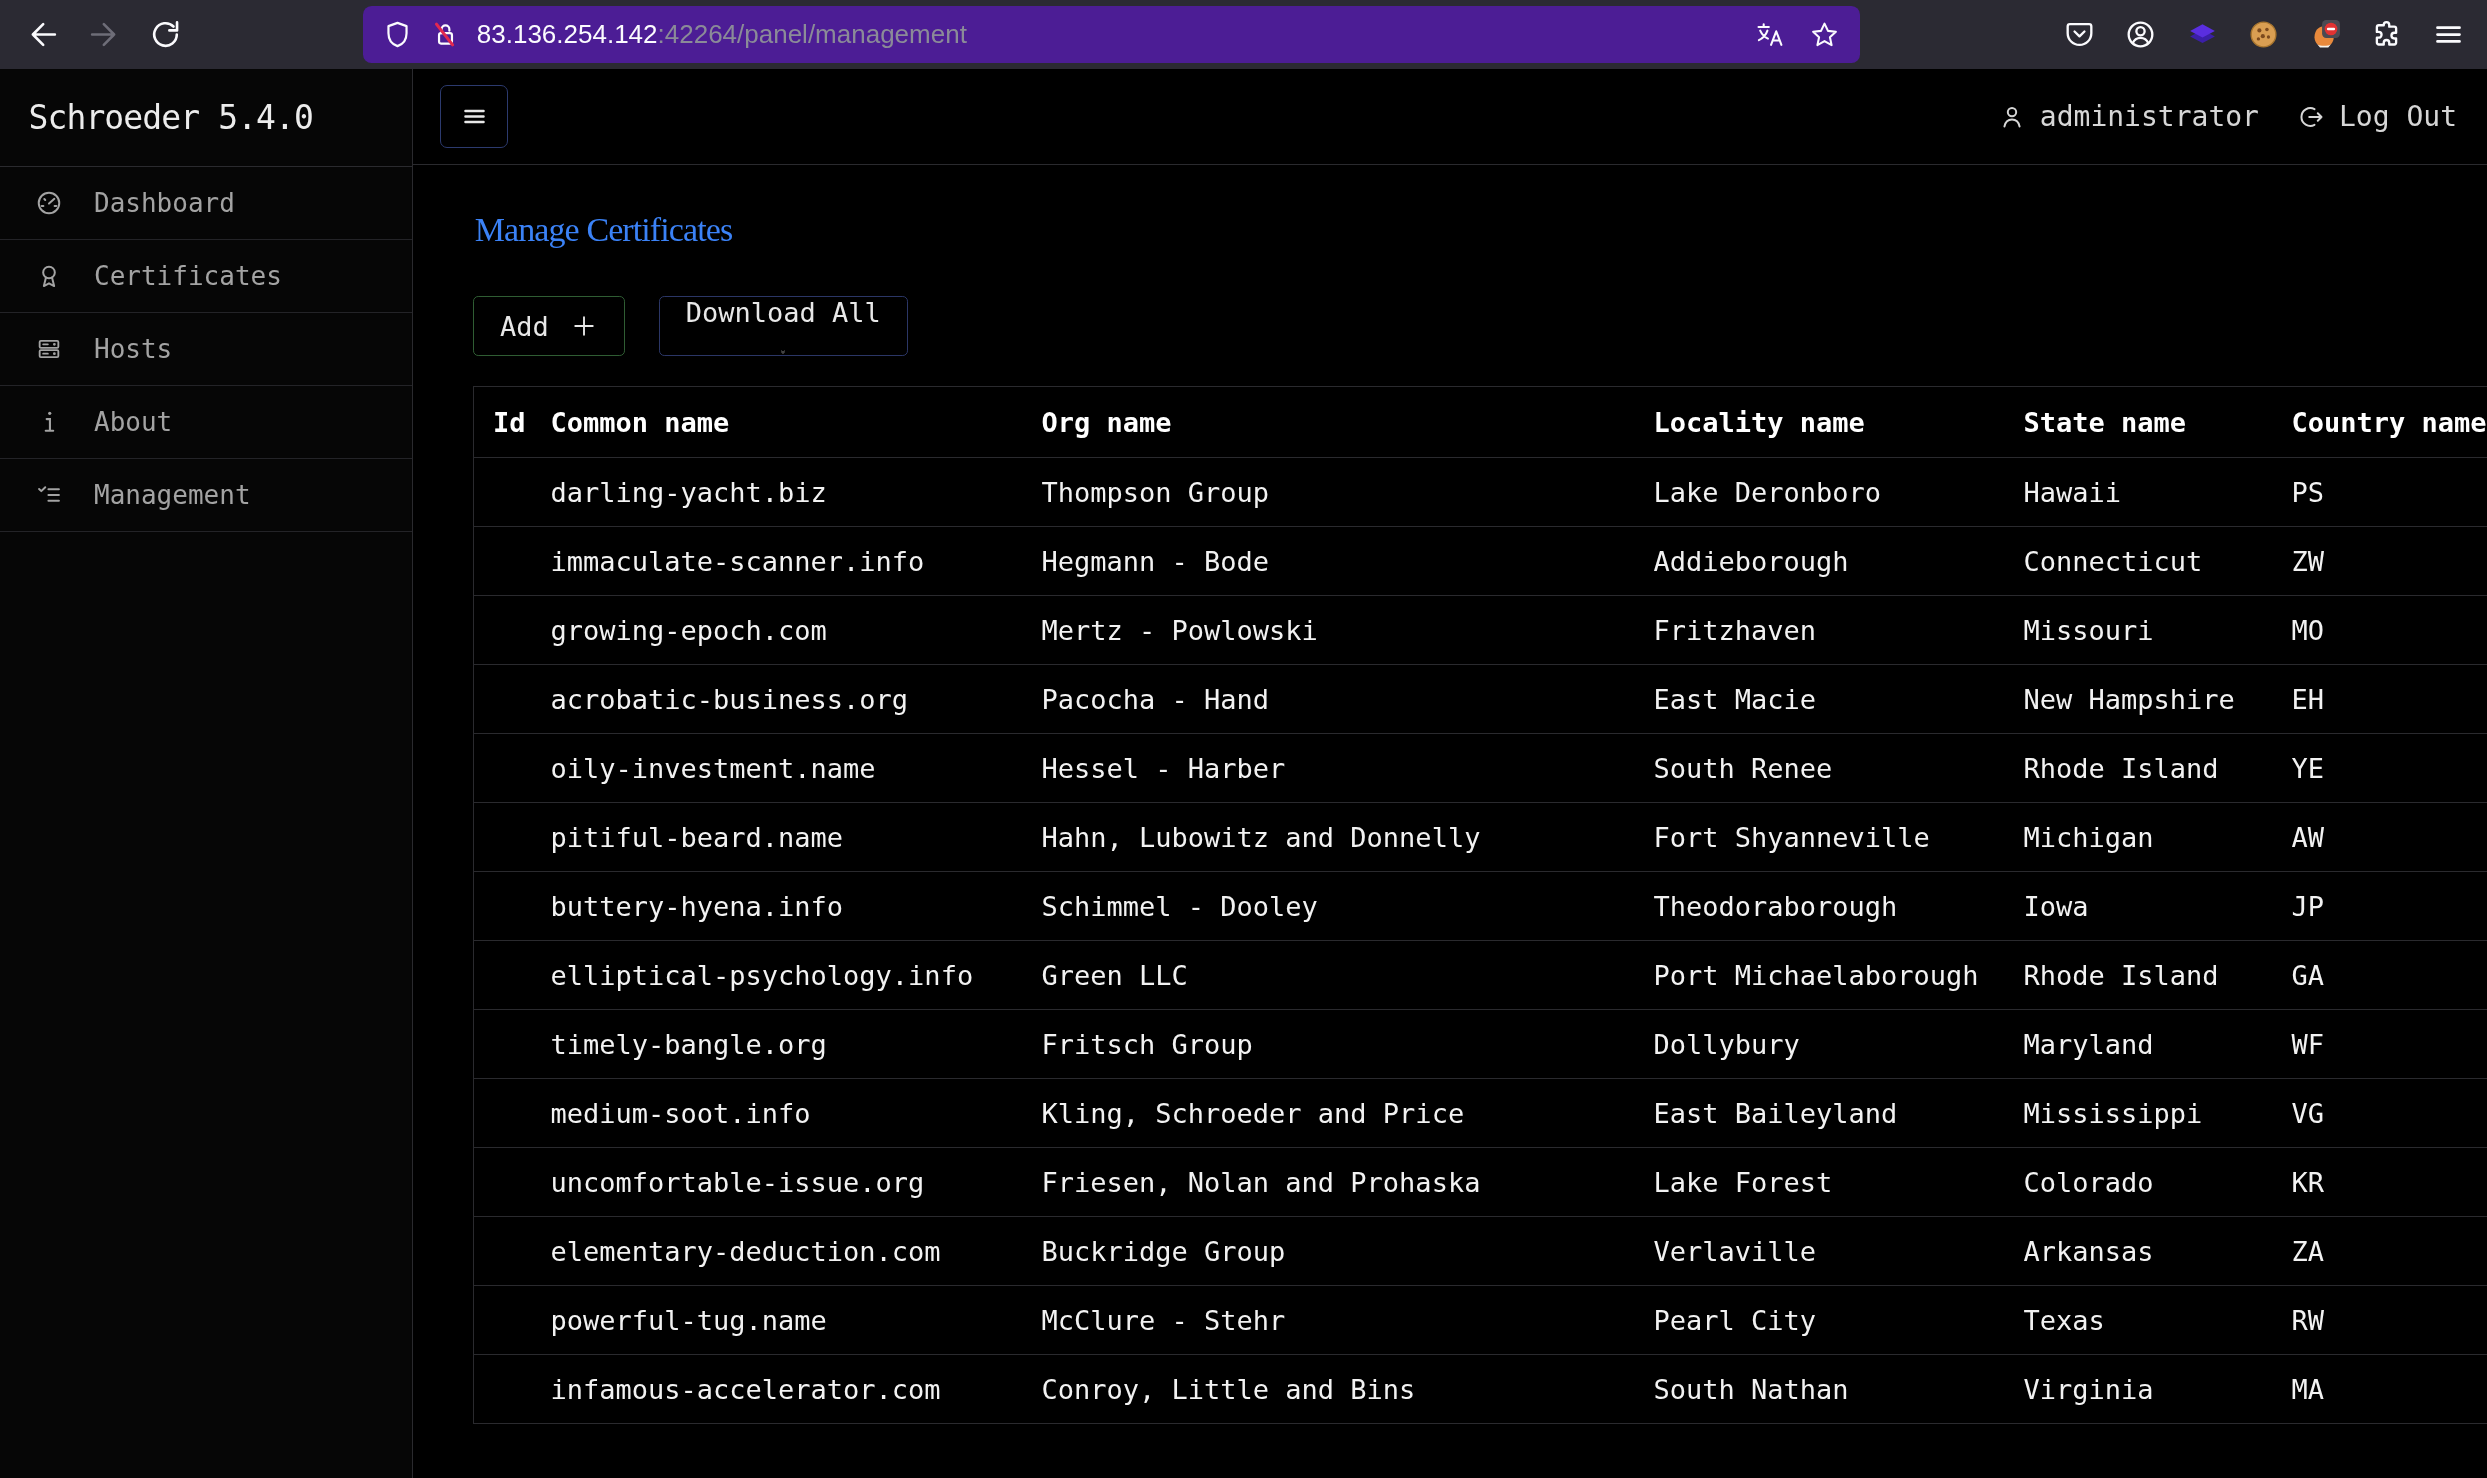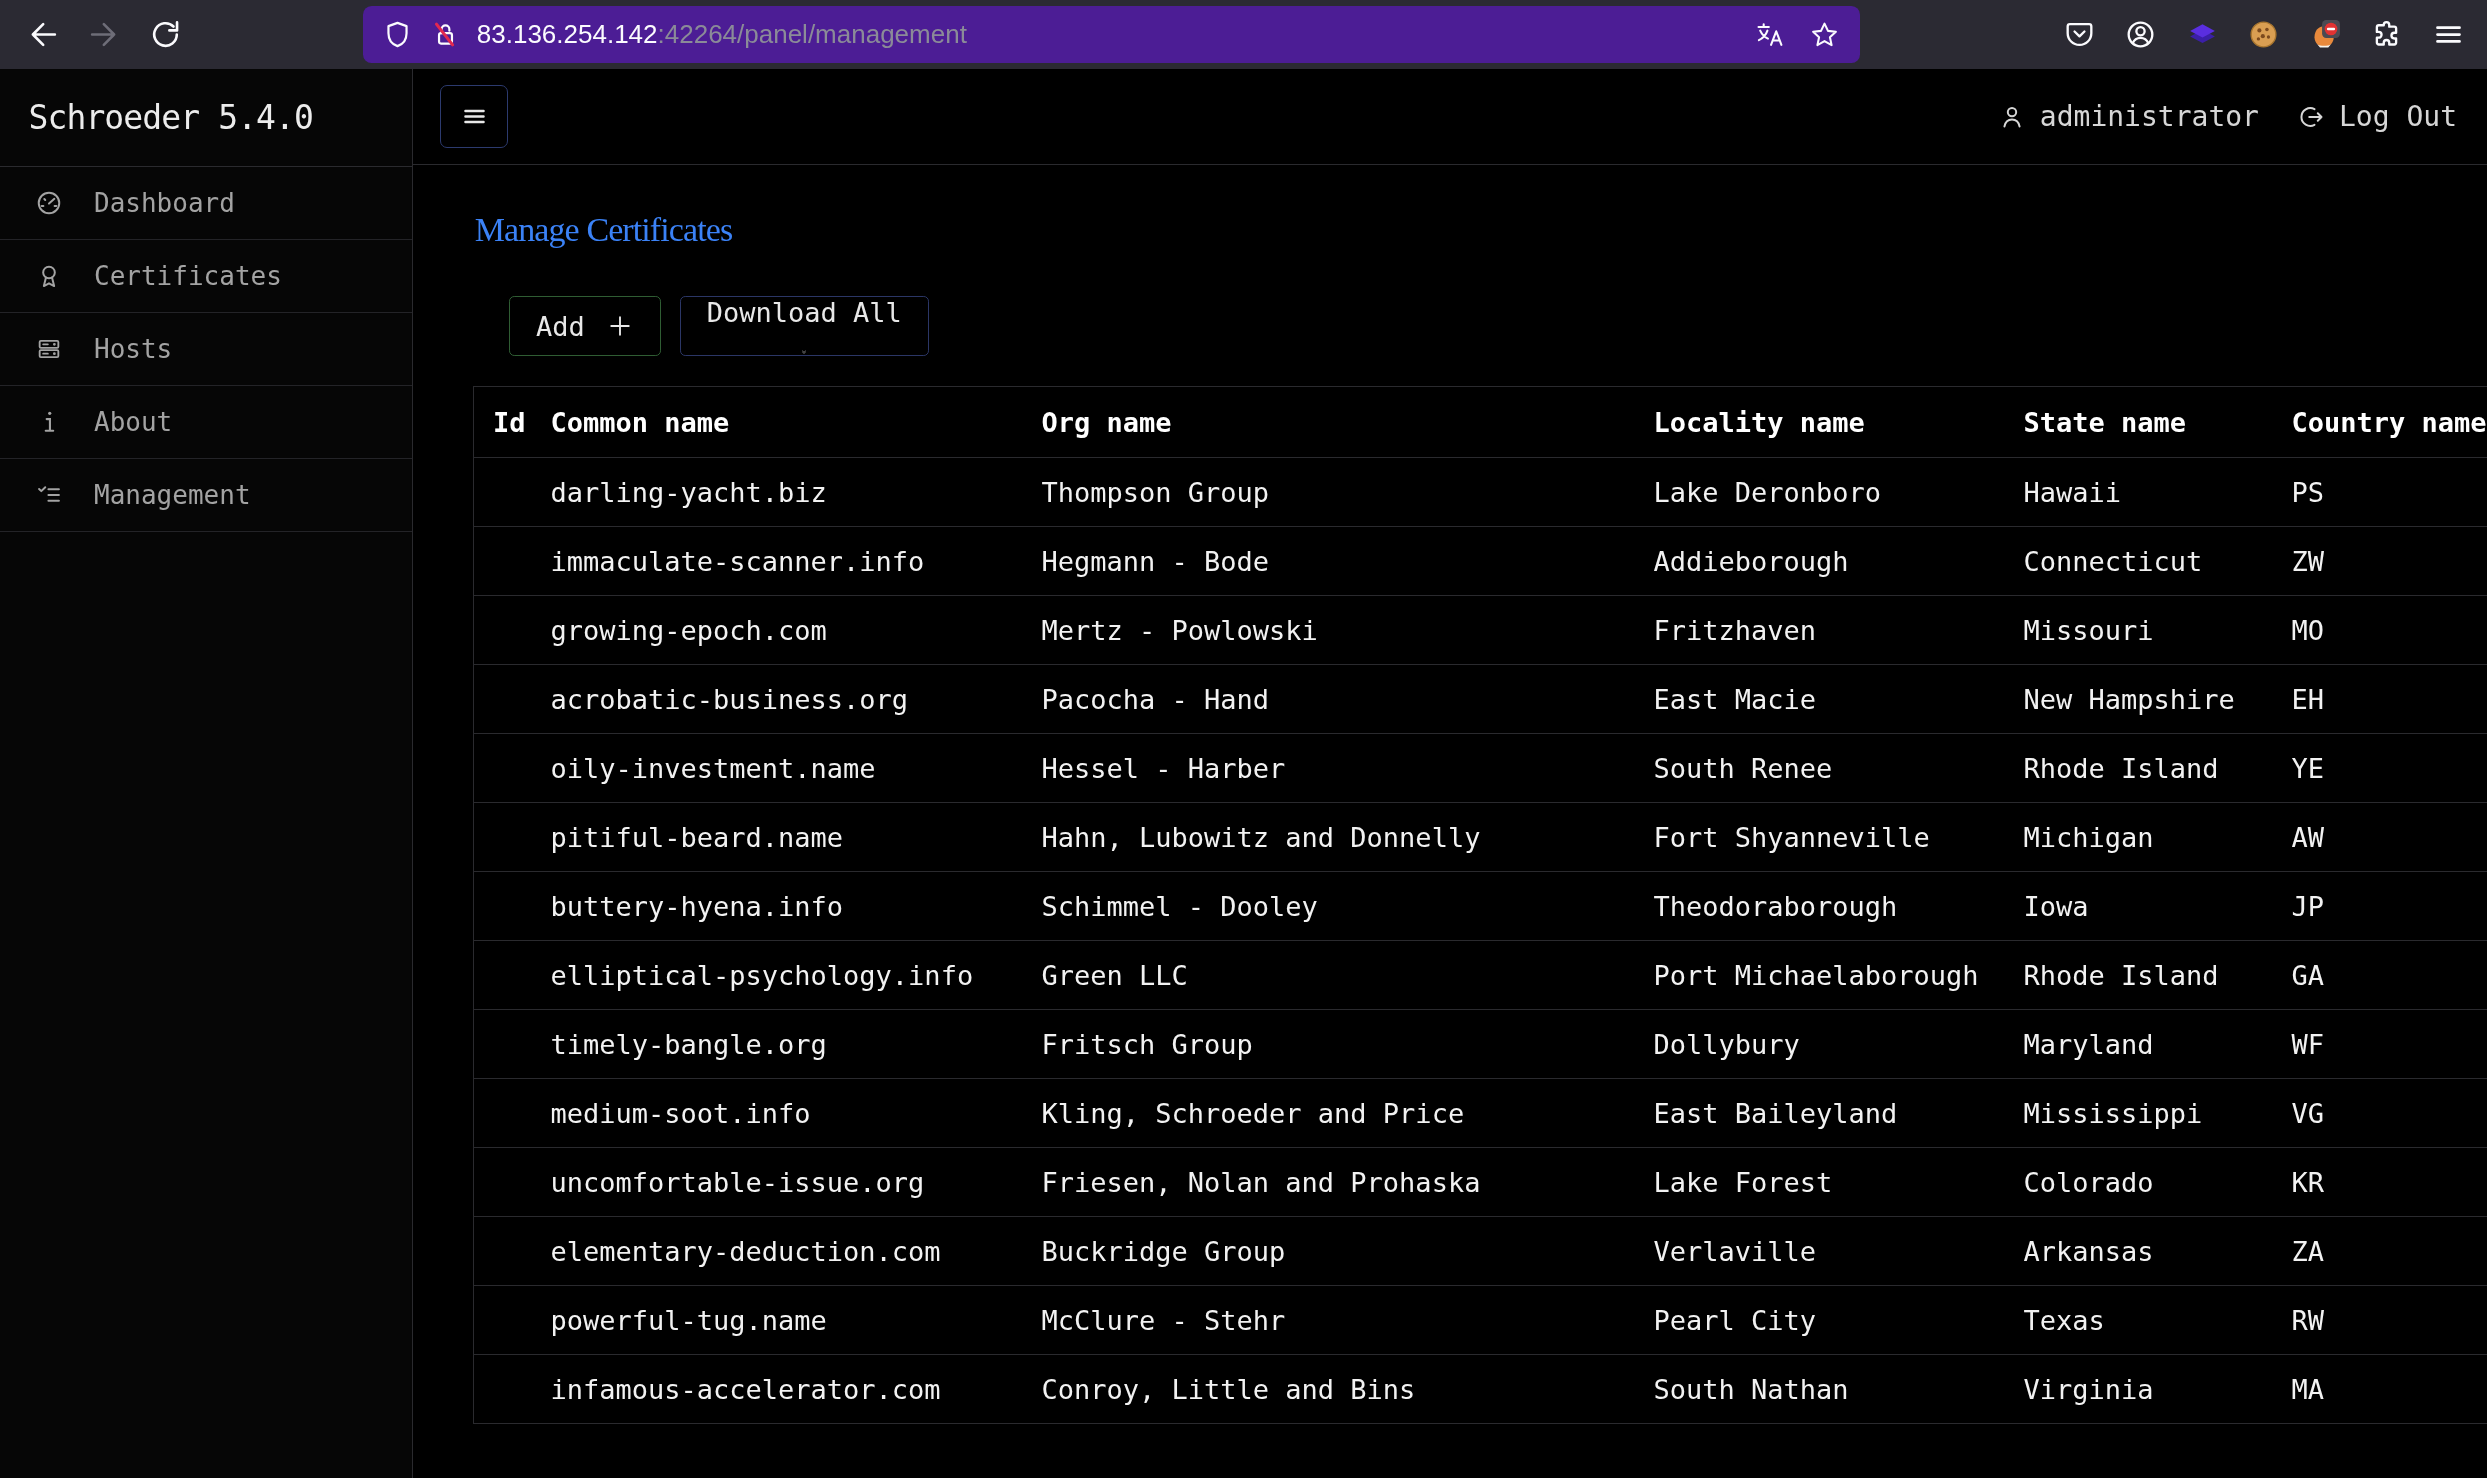--- a/index.html
+++ b/index.html
@@ -62,21 +62,21 @@
     background:transparent; color:#e8e8e8;
     display:flex; align-items:center; justify-content:center; cursor:pointer;
   }
   .menu-toggle svg { width:29px; height:29px; }
   .topbar-right { margin-left:auto; display:flex; align-items:center; gap:38px; color:#d6d6d6; font-size:28px; }
   .chip { display:flex; align-items:center; gap:14px; cursor:pointer; }
   .chip svg { width:28px; height:28px; }
 
   .content { padding-left:60px; }
   .page-title { margin:46px 0 0 1.7px; font-size:34px; font-weight:500; color:#3b82f6; letter-spacing:-0.9px;font-family:Liberation Serif, serif; }
-  .actions { margin-top:47px; display:flex; gap:19px;margin-left:36px; }
+  .actions { margin-top:47px; display:flex; gap:34px; }
   .btn {
     height:60px; display:flex; align-items:center; gap:21px; padding:0 26px;
     background:transparent; border-radius:5.2px; color:#e8e8e8; font-size:27px;
     font-family:inherit; cursor:pointer; white-space:nowrap;
   }
   .btn svg { width:28px; height:28px; }
   .btn-add { border:1.7px solid #2f5d33; }
   .btn-download { border:1.7px solid #2b3666;flex-direction:column; }
 
   .table-wrap { margin-top:30px; }

